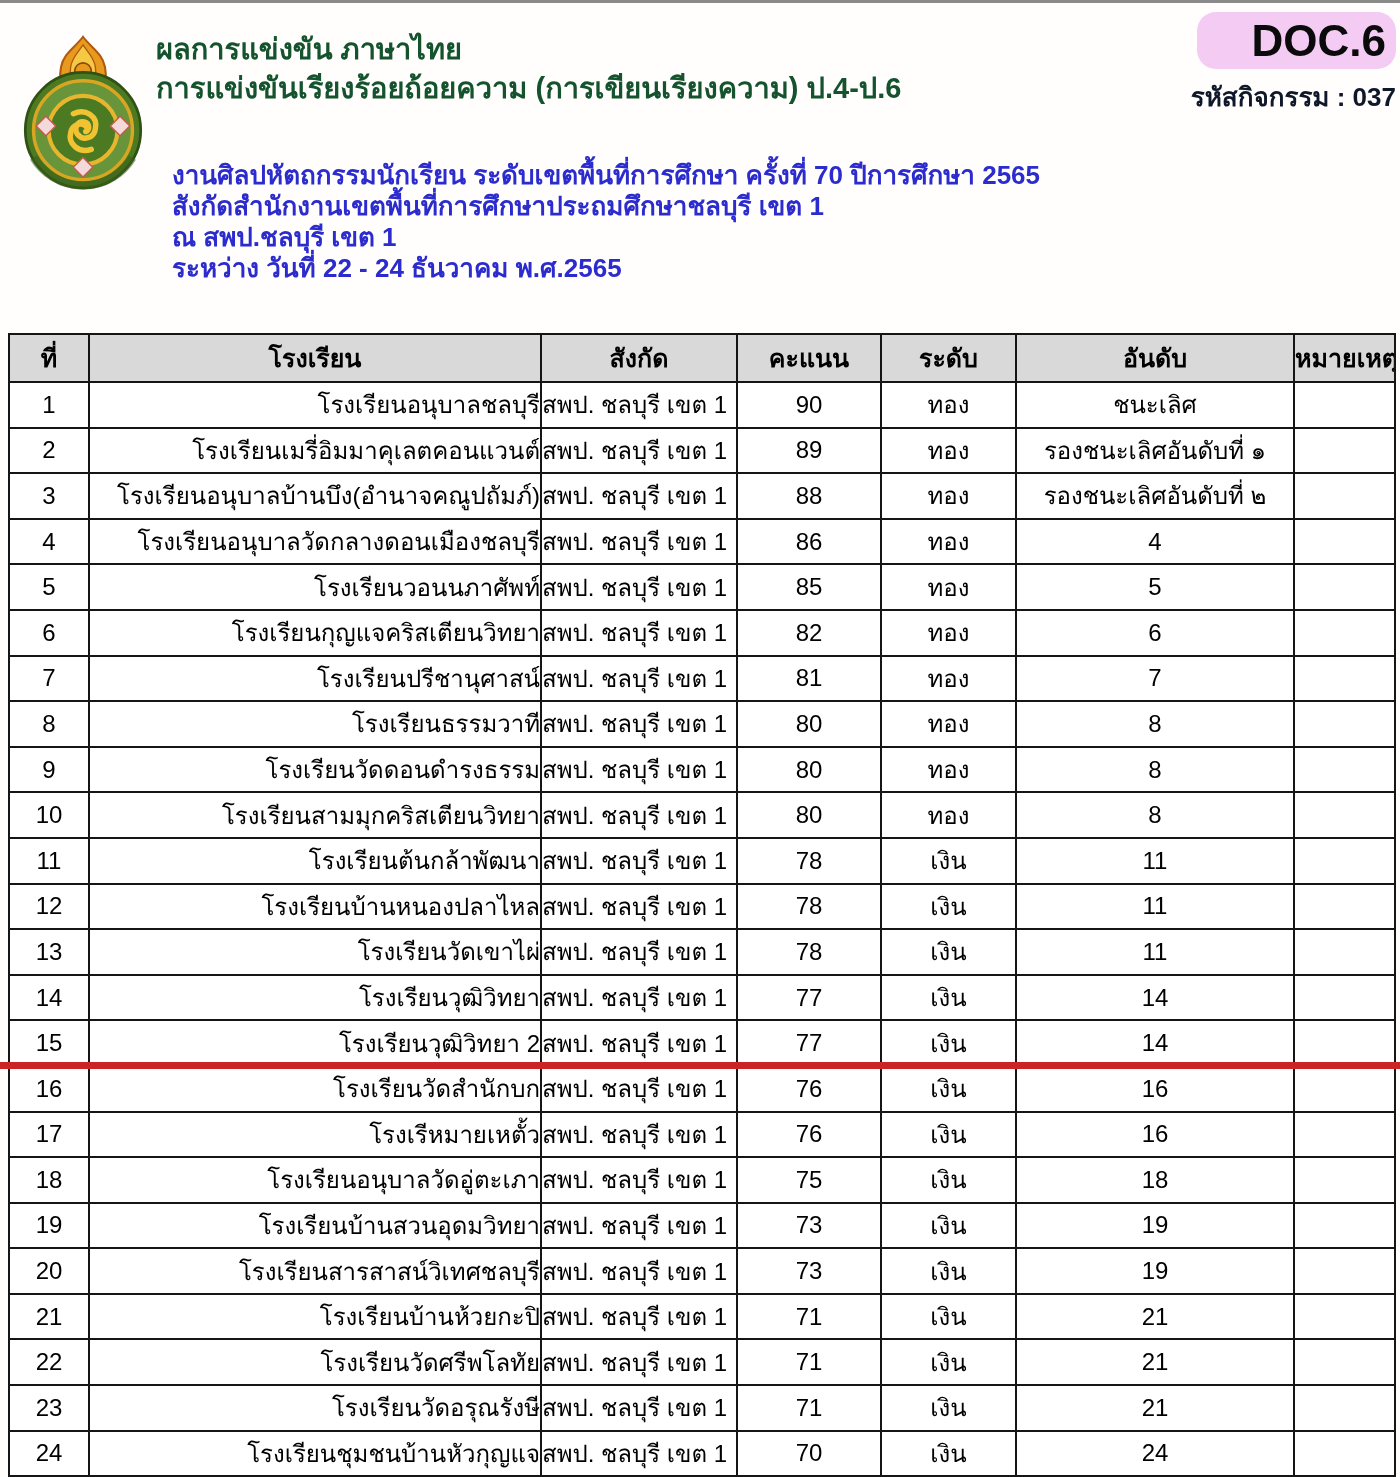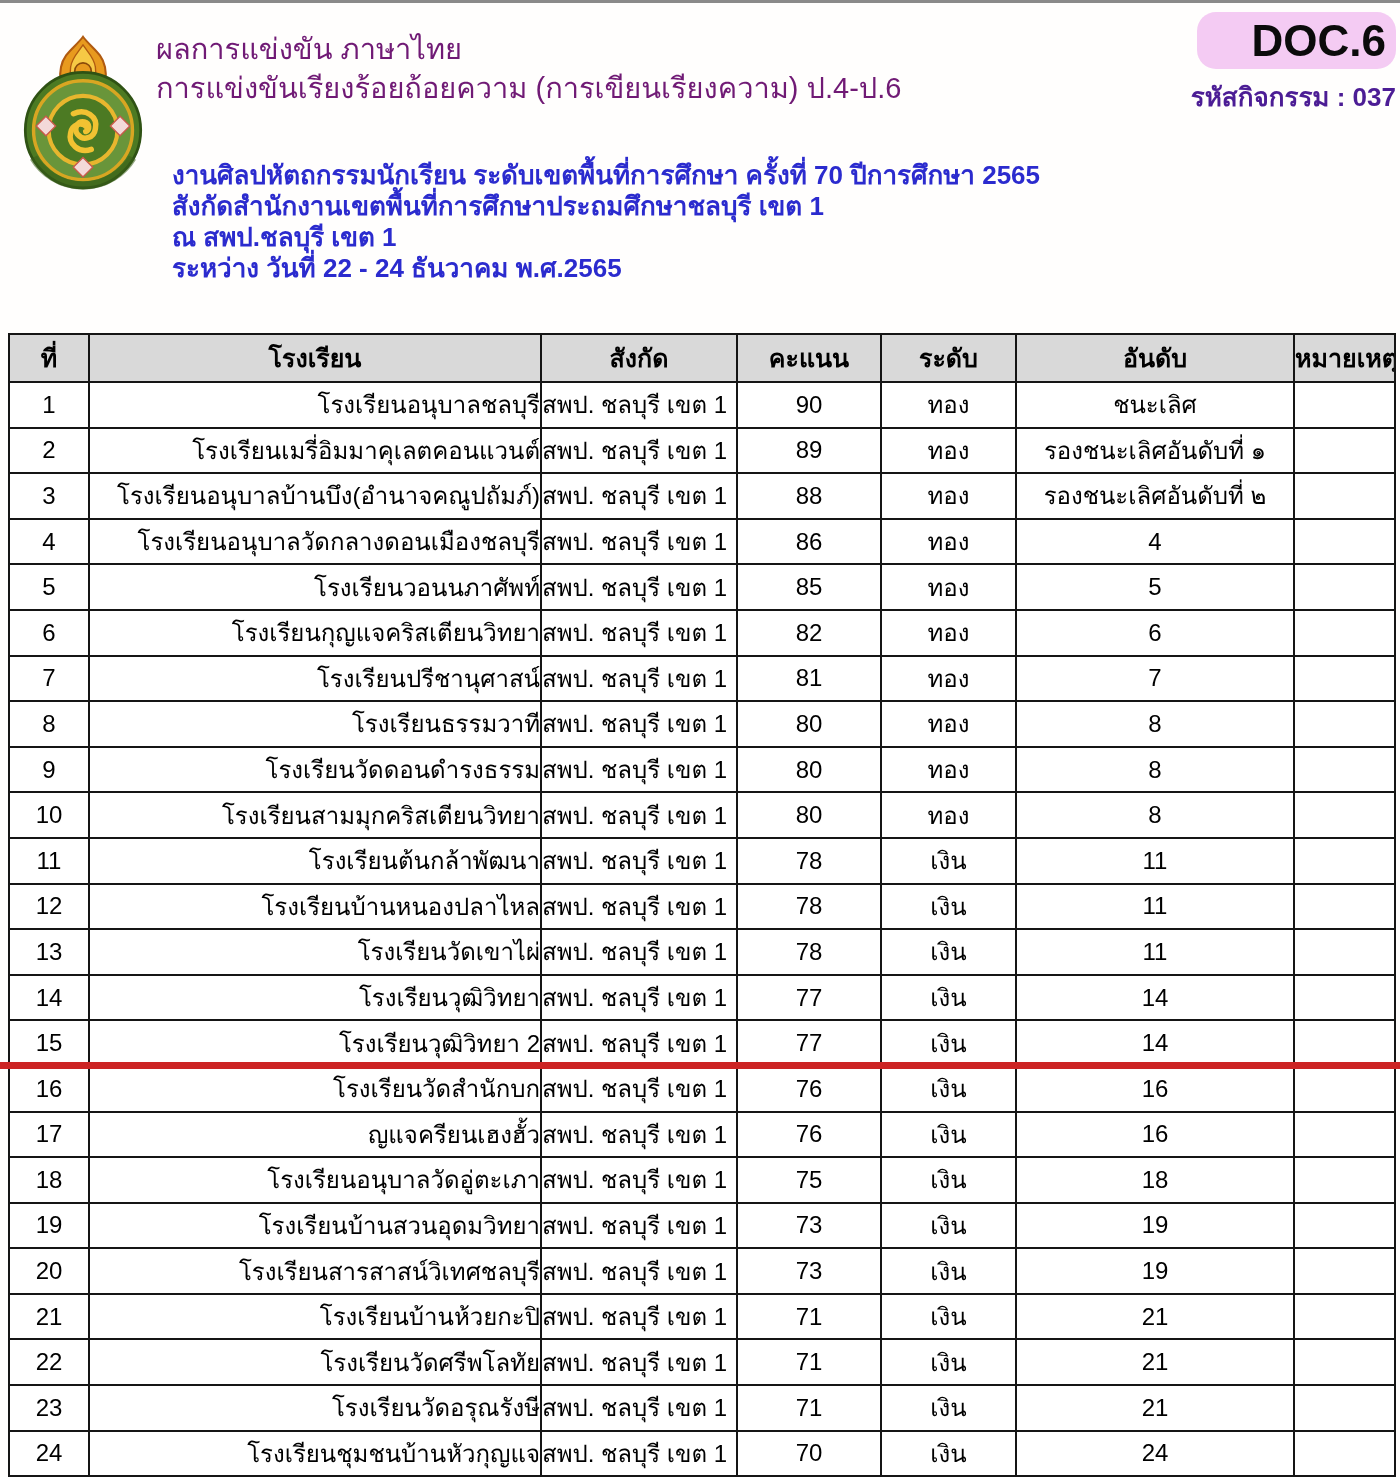--- a/index.html
+++ b/index.html
@@ -3,29 +3,29 @@
 <meta charset="utf-8">
 <style>
   * { margin:0; padding:0; box-sizing:border-box; }
   html,body { width:1400px; height:1477px; background:#fffefd; overflow:hidden;
               font-family:"Liberation Sans","DejaVu Sans",sans-serif; }
   .topbar { position:absolute; left:0; top:0; width:1400px; height:3px; background:#8a8a8a; }
 
   
   .logo { position:absolute; left:14px; top:34px; width:138px; height:158px; }
   .titleblock { position:absolute; left:156px; top:30px; width:1000px; }
-  .title-line { color:#701a75; font-weight:normal; font-size:29px; line-height:39px; }
+  .title-line { color:#14532d; font-weight:bold; font-size:29px; line-height:39px; }
   .eventblock { position:absolute; left:172px; top:160px; width:1020px; }
   .event-line { color:#2b2bce; font-weight:bold; font-size:26px; line-height:31px; }
 
   .docbadge { position:absolute; left:1197px; top:12px; width:199px; height:57px;
               background:#f4cbf3; text-align:right; padding:2px 10px 0 0;
               font-weight:bold; font-size:44px; color:#0b0b0b; line-height:54px;border-radius:19px; }
   .actcode { position:absolute; left:996px; top:76px; width:400px; text-align:right;
-             font-weight:bold; font-size:26px; color:#4c1d95; }
+             font-weight:bold; font-size:26px; color:#0f172a; }
 
   
   .tablewrap { position:absolute; left:8px; top:333px; width:1386px; }
   table { border-collapse:collapse; table-layout:fixed; width:1386px; }
   th, td { border:2px solid #151515; overflow:hidden; white-space:nowrap; }
   thead th { background:#d9d9d9; height:48px; font-weight:bold; font-size:25px;
              color:#000; text-align:center; vertical-align:middle; }
   tbody td { height:45.6px; font-size:24px; color:#000; vertical-align:middle;
              background:#fff; }
   td.c-no, td.c-score, td.c-level, td.c-rank { text-align:center; }
@@ -237,21 +237,21 @@
           <td class="c-no">16</td>
           <td class="c-school">โรงเรียนวัดสำนักบก</td>
           <td class="c-affil">สพป. ชลบุรี เขต 1</td>
           <td class="c-score">76</td>
           <td class="c-level">เงิน</td>
           <td class="c-rank">16</td>
           <td class="c-note"></td>
         </tr>
         <tr>
           <td class="c-no">17</td>
-          <td class="c-school">ญแจครียนเฮงฮั้ว</td>
+          <td class="c-school">โรงเรีหมายเหตั้ว</td>
           <td class="c-affil">สพป. ชลบุรี เขต 1</td>
           <td class="c-score">76</td>
           <td class="c-level">เงิน</td>
           <td class="c-rank">16</td>
           <td class="c-note"></td>
         </tr>
         <tr>
           <td class="c-no">18</td>
           <td class="c-school">โรงเรียนอนุบาลวัดอู่ตะเภา</td>
           <td class="c-affil">สพป. ชลบุรี เขต 1</td>

